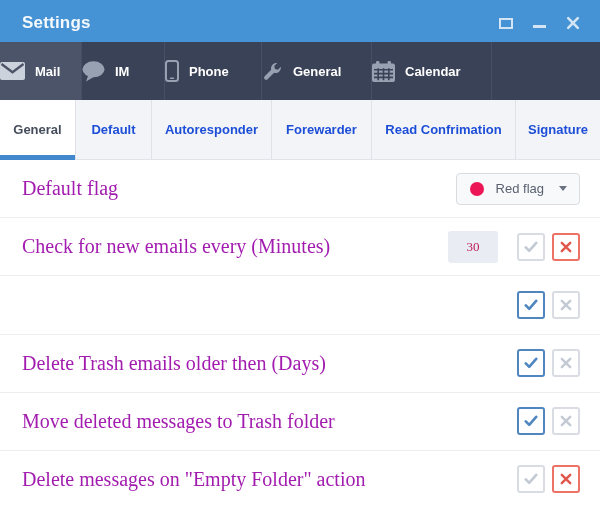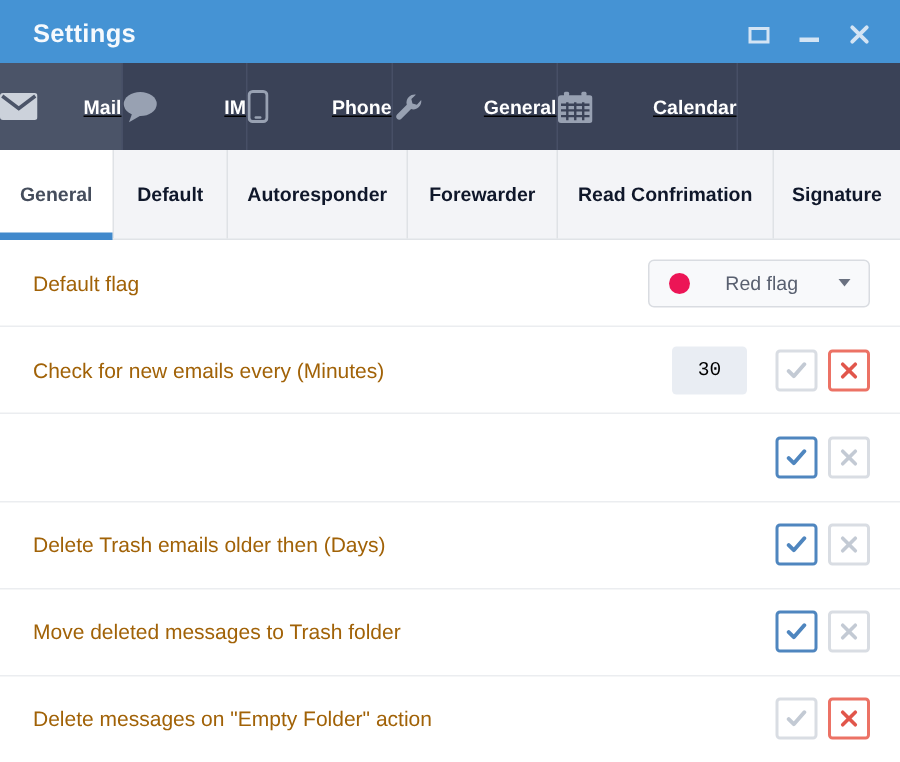--- a/index.html
+++ b/index.html
@@ -18,38 +18,38 @@
   }
   .title { color:#f5f9fd; font-size:17px; font-weight:bold; letter-spacing:.2px; }
   .win-controls { margin-left:auto; display:flex; align-items:center; gap:20px; }
   .win-btn { display:flex; align-items:center; justify-content:center; cursor:pointer; background:none; border:none; padding:0; }
   .maximize-glyph { width:14px; height:11px; border:2px solid #d3e4f4; }
   .minimize-glyph { width:13px; height:3px; background:#d3e4f4; margin-top:6px; }
 
   
   .nav { height:58px; flex:0 0 58px; background:#3a4257; display:flex; }
   .nav-tab {
-    display:flex; align-items:center; justify-content:space-between; gap:10px;
-    border-right:1px solid #474f66; cursor:pointer;text-decoration:underline;
+    display:flex; align-items:center; justify-content:flex-start; gap:10px;
+    border-right:1px solid #474f66; cursor:pointer;
   }
   .nav-tab:nth-child(1){ width:82px; }
   .nav-tab:nth-child(2){ width:83px; }
   .nav-tab:nth-child(3){ width:97px; }
   .nav-tab:nth-child(4){ width:110px; }
   .nav-tab:nth-child(5){ width:120px; }
   .nav-tab:nth-child(6){ flex:1; border-right:none; }
   .nav-tab.selected { background:#4b5468; }
   .nav-label { color:#ffffff; font-size:13px; font-weight:bold; }
   .nav-icon { display:flex; align-items:center; }
 
   
   .subtabs { height:60px; flex:0 0 60px; background:#f3f4f7; display:flex; border-bottom:1px solid #e0e3e7; }
   .subtab {
     display:flex; align-items:center; justify-content:center;
-    border-right:1px solid #dfe2e6; color:#0f172a; font-size:13px; font-weight:bold;
+    border-right:1px solid #dfe2e6; color:#1d4ed8; font-size:13px; font-weight:bold;
     position:relative; cursor:pointer;
   }
   .subtab:nth-child(1){ width:76px; }
   .subtab:nth-child(2){ width:76px; }
   .subtab:nth-child(3){ width:120px; }
   .subtab:nth-child(4){ width:100px; }
   .subtab:nth-child(5){ width:144px; }
   .subtab:nth-child(6){ flex:1; border-right:none;text-align:center; }
   .subtab.selected { background:#ffffff; color:#454d5c; }
   .subtab.selected::after {
@@ -57,40 +57,40 @@
     background:#4189cc; z-index:2;
   }
 
   
   .rows { flex:1; display:flex; flex-direction:column; background:#fff; }
   .row {
     flex:1; display:flex; align-items:center;
     padding:0 20px 0 22px; border-bottom:1px solid #ebedf0;
   }
   .row:last-child { border-bottom:none; }
-  .row-label { font-size:14px; color:#a16207; }
+  .row-label { font-size:20px; color:#a21caf;font-family:Liberation Serif, serif; }
   .row-controls { margin-left:auto; display:flex; align-items:center; gap:7px; }
 
   .cbtn {
     width:28px; height:28px; border-radius:3px; background:#fff;
     display:flex; align-items:center; justify-content:center;
     padding:0; cursor:pointer;
   }
   .cbtn.inactive { border:2px solid #d9dde3; color:#c3cad4; }
   .cbtn.check.active { border:2px solid #4f86bf; color:#4f86bf; }
   .cbtn.cross.active { border:2px solid #ec7265; color:#e1564b; }
 
   .num-input {
     width:50px; height:32px; background:#e9edf3; border:none; border-radius:3px;
-    text-align:center; font-size:13px; color:#000000; margin-right:12px;
-    font-family:Liberation Mono, monospace; outline:none;
+    text-align:center; font-size:13px; color:#be185d; margin-right:12px;
+    font-family:Liberation Serif, serif; outline:none;
   }
 
   .dropdown {
-    height:32px; display:flex; align-items:center; gap:24px;
+    height:32px; display:flex; align-items:center; gap:12px;
     background:#f8f9fb; border:1px solid #d9dce1; border-radius:4px;
     padding:0 12px 0 13px; cursor:pointer; font-family:inherit;
   }
   .flag-dot { width:14px; height:14px; border-radius:50%; background:#ec1556; }
   .dropdown-label { font-size:13px; color:#596070; }
   .caret {
     width:0; height:0; margin-left:3px;
     border-left:4px solid transparent; border-right:4px solid transparent;
     border-top:5px solid #6a7180;
   }

